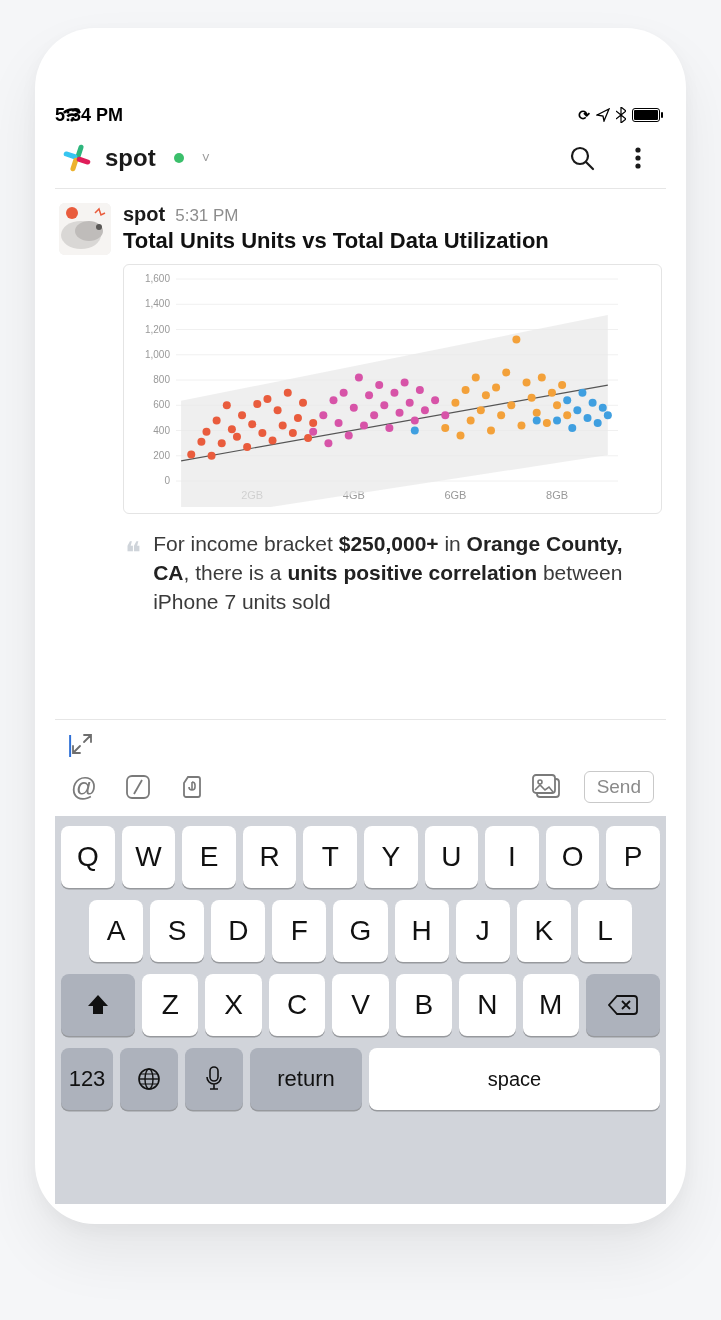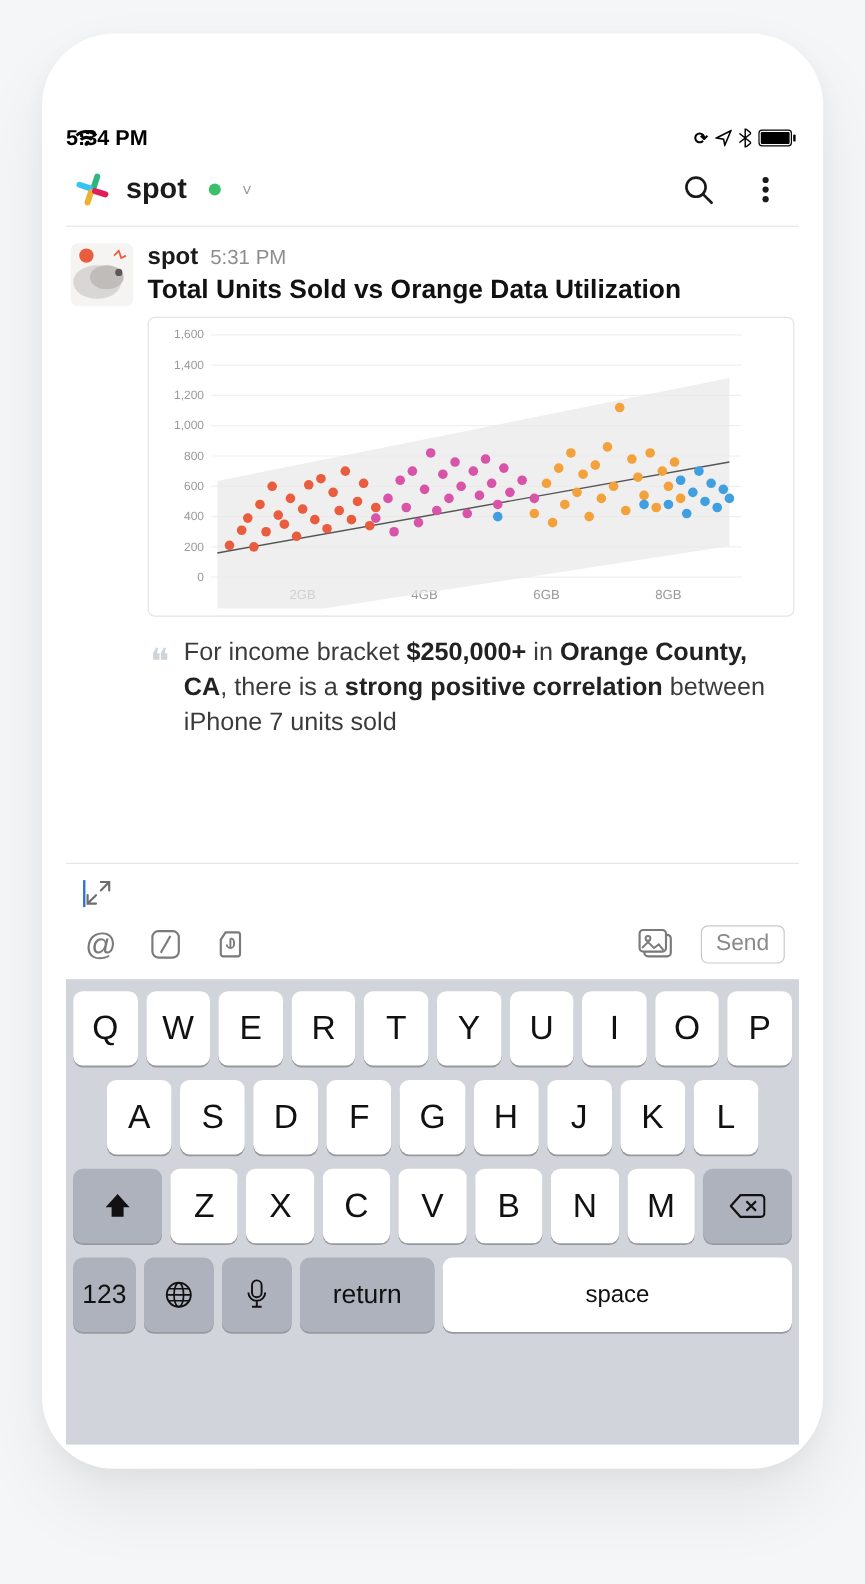--- a/index.html
+++ b/index.html
@@ -164,21 +164,21 @@
           <circle cx="40" cy="24" r="3" fill="#5a5856"></circle>
           <circle cx="13" cy="10" r="6" fill="#e95c3d"></circle>
           <path d="M36 10 L40 6 L42 12 L46 10" stroke="#e95c3d" stroke-width="1.5" fill="none"></path>
         </svg>
       </div>
       <div class="msg-body">
         <div class="msg-meta">
           <span class="msg-author">spot</span>
           <span class="msg-time">5:31 PM</span>
         </div>
-        <div class="msg-title">Total Units Sold vs Orange Data Utilization</div>
+        <div class="msg-title">Total Units Units vs Total Data Utilization</div>
 
         <div class="chart-card">
           <svg id="chart-svg" width="492" height="234" viewBox="0 0 492 234">
                 <line x1="42" y1="208" x2="484" y2="208" stroke="#f0f0f0" stroke-width="1"></line>
                 <text x="36" y="211" text-anchor="end" font-size="10" fill="#999">0</text>
                 <line x1="42" y1="182.75" x2="484" y2="182.75" stroke="#f0f0f0" stroke-width="1"></line>
                 <text x="36" y="185.75" text-anchor="end" font-size="10" fill="#999">200</text>
                 <line x1="42" y1="157.5" x2="484" y2="157.5" stroke="#f0f0f0" stroke-width="1"></line>
                 <text x="36" y="160.5" text-anchor="end" font-size="10" fill="#999">400</text>
                 <line x1="42" y1="132.25" x2="484" y2="132.25" stroke="#f0f0f0" stroke-width="1"></line>
@@ -282,21 +282,21 @@
                 <circle cx="468.75862068965523" cy="134.775" r="4" fill="#3f9fe0"></circle>
                 <circle cx="473.8390804597701" cy="142.35" r="4" fill="#3f9fe0"></circle>
                 <circle cx="402.71264367816093" cy="147.4" r="4" fill="#3f9fe0"></circle>
                 <circle cx="280.7816091954023" cy="157.5" r="4" fill="#3f9fe0"></circle>
               </svg>
         </div>
 
         <div class="insight">
           <div class="quote-mark">❝</div>
           <div class="insight-text">
-            <span>For income bracket </span><b>$250,000+</b><span> in </span><b>Orange County, CA</b><span>, there is a </span><b>strong positive correlation</b><span> between iPhone 7 units sold</span>
+            <span>For income bracket </span><b>$250,000+</b><span> in </span><b>Orange County, CA</b><span>, there is a </span><b>units positive correlation</b><span> between iPhone 7 units sold</span>
           </div>
         </div>
       </div>
     </div>
   </div>
 
   <div class="composer">
     <div class="composer-input">
       <span style="color:#2e6fd6;font-size:24px;margin-right:-2px">|</span>
       <div class="expand-icon">

